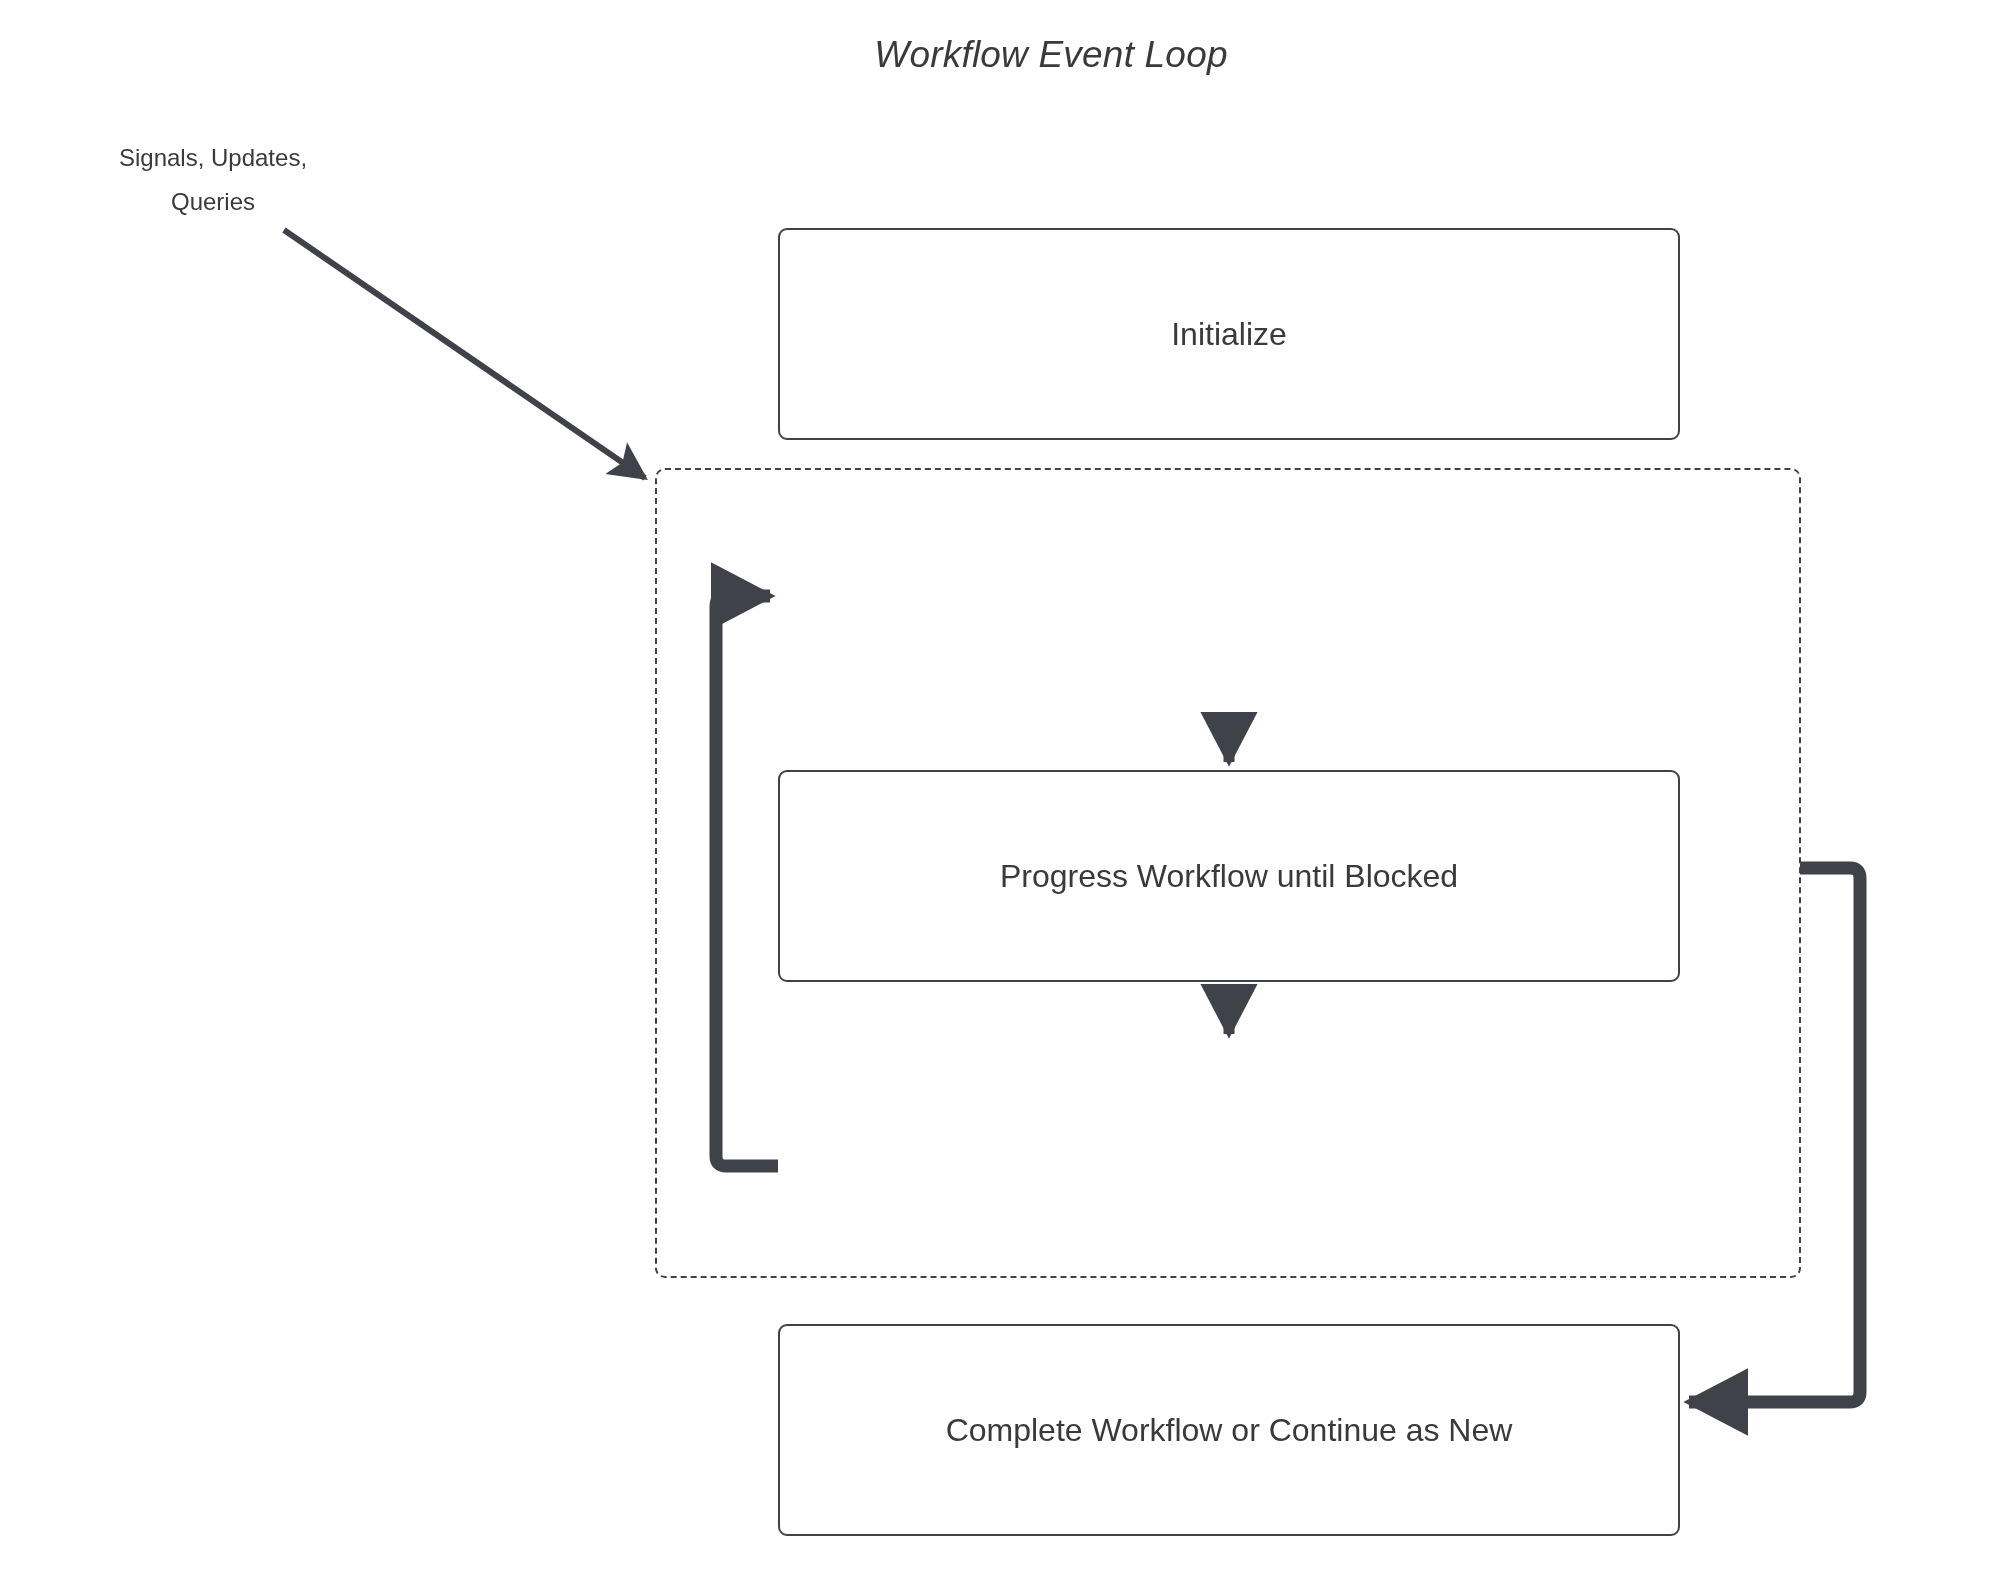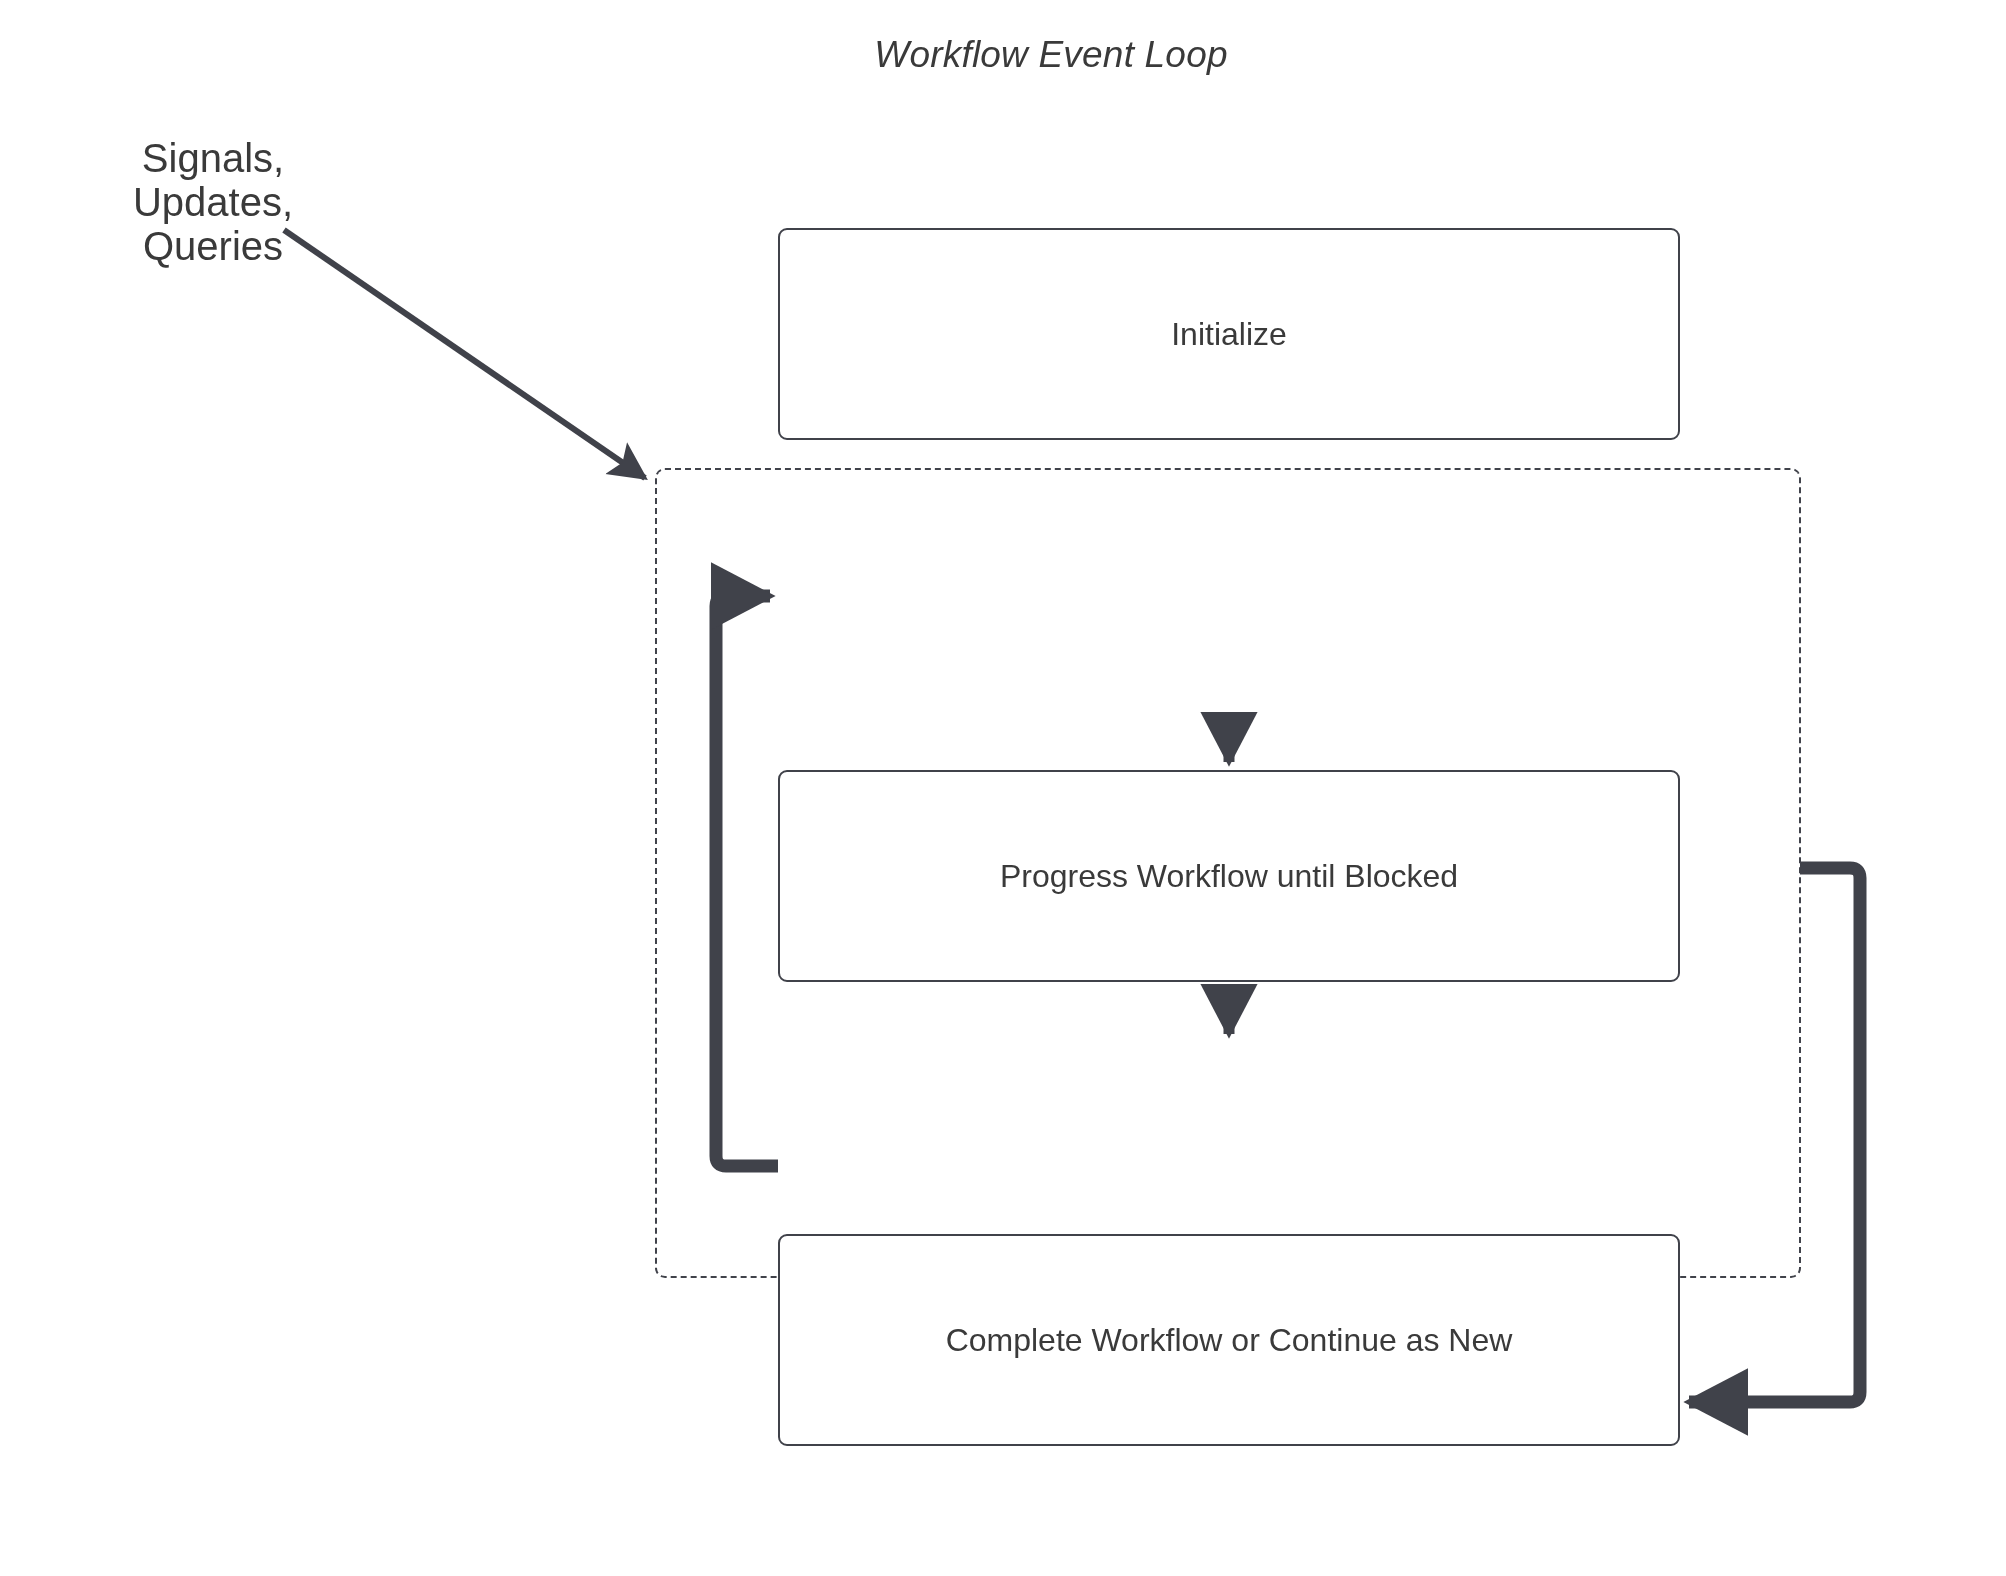--- a/index.html
+++ b/index.html
@@ -35,21 +35,21 @@
     font-size: 37px;
     color: #3a3a3a;
     letter-spacing: 0.2px;
   }
   .external-label {
     position: absolute;
     left: 20px;
     top: 136px;
     width: 290px;
     text-align: center;
-    font-size: 40px;
+    font-size: 24px;
     line-height: 44px;
     color: #3a3a3a;
     white-space: pre-line;
   }
   .node {
     position: absolute;
     box-sizing: border-box;
     border: 2px solid #40424a;
     border-radius: 9px;
     background: #ffffff;
@@ -61,21 +61,21 @@
     font-size: 32px;
     color: #3a3a3a;
     text-align: center;
     line-height: 40px;
     padding: 0 18px;
   }
   #node-initialize   { left: 730px; top: 228px;  width: 902px; height: 212px; }
   #node-progress-su  { left: 730px; top: 498px;  width: 902px; height: 212px; }
   #node-progress-wf  { left: 730px; top: 770px;  width: 902px; height: 212px; }
   #node-execute-q    { left: 730px; top: 1042px; width: 902px; height: 212px; }
-  #node-complete     { left: 730px; top: 1234px; width: 902px; height: 212px; }
+  #node-complete     { left: 730px; top: 1324px; width: 902px; height: 212px; }
   #loop-group {
     position: absolute;
     left: 607px;
     top: 468px;
     width: 1146px;
     height: 810px;
     box-sizing: border-box;
     border: 2px dashed #40424a;
     border-radius: 10px;
     background: transparent;

